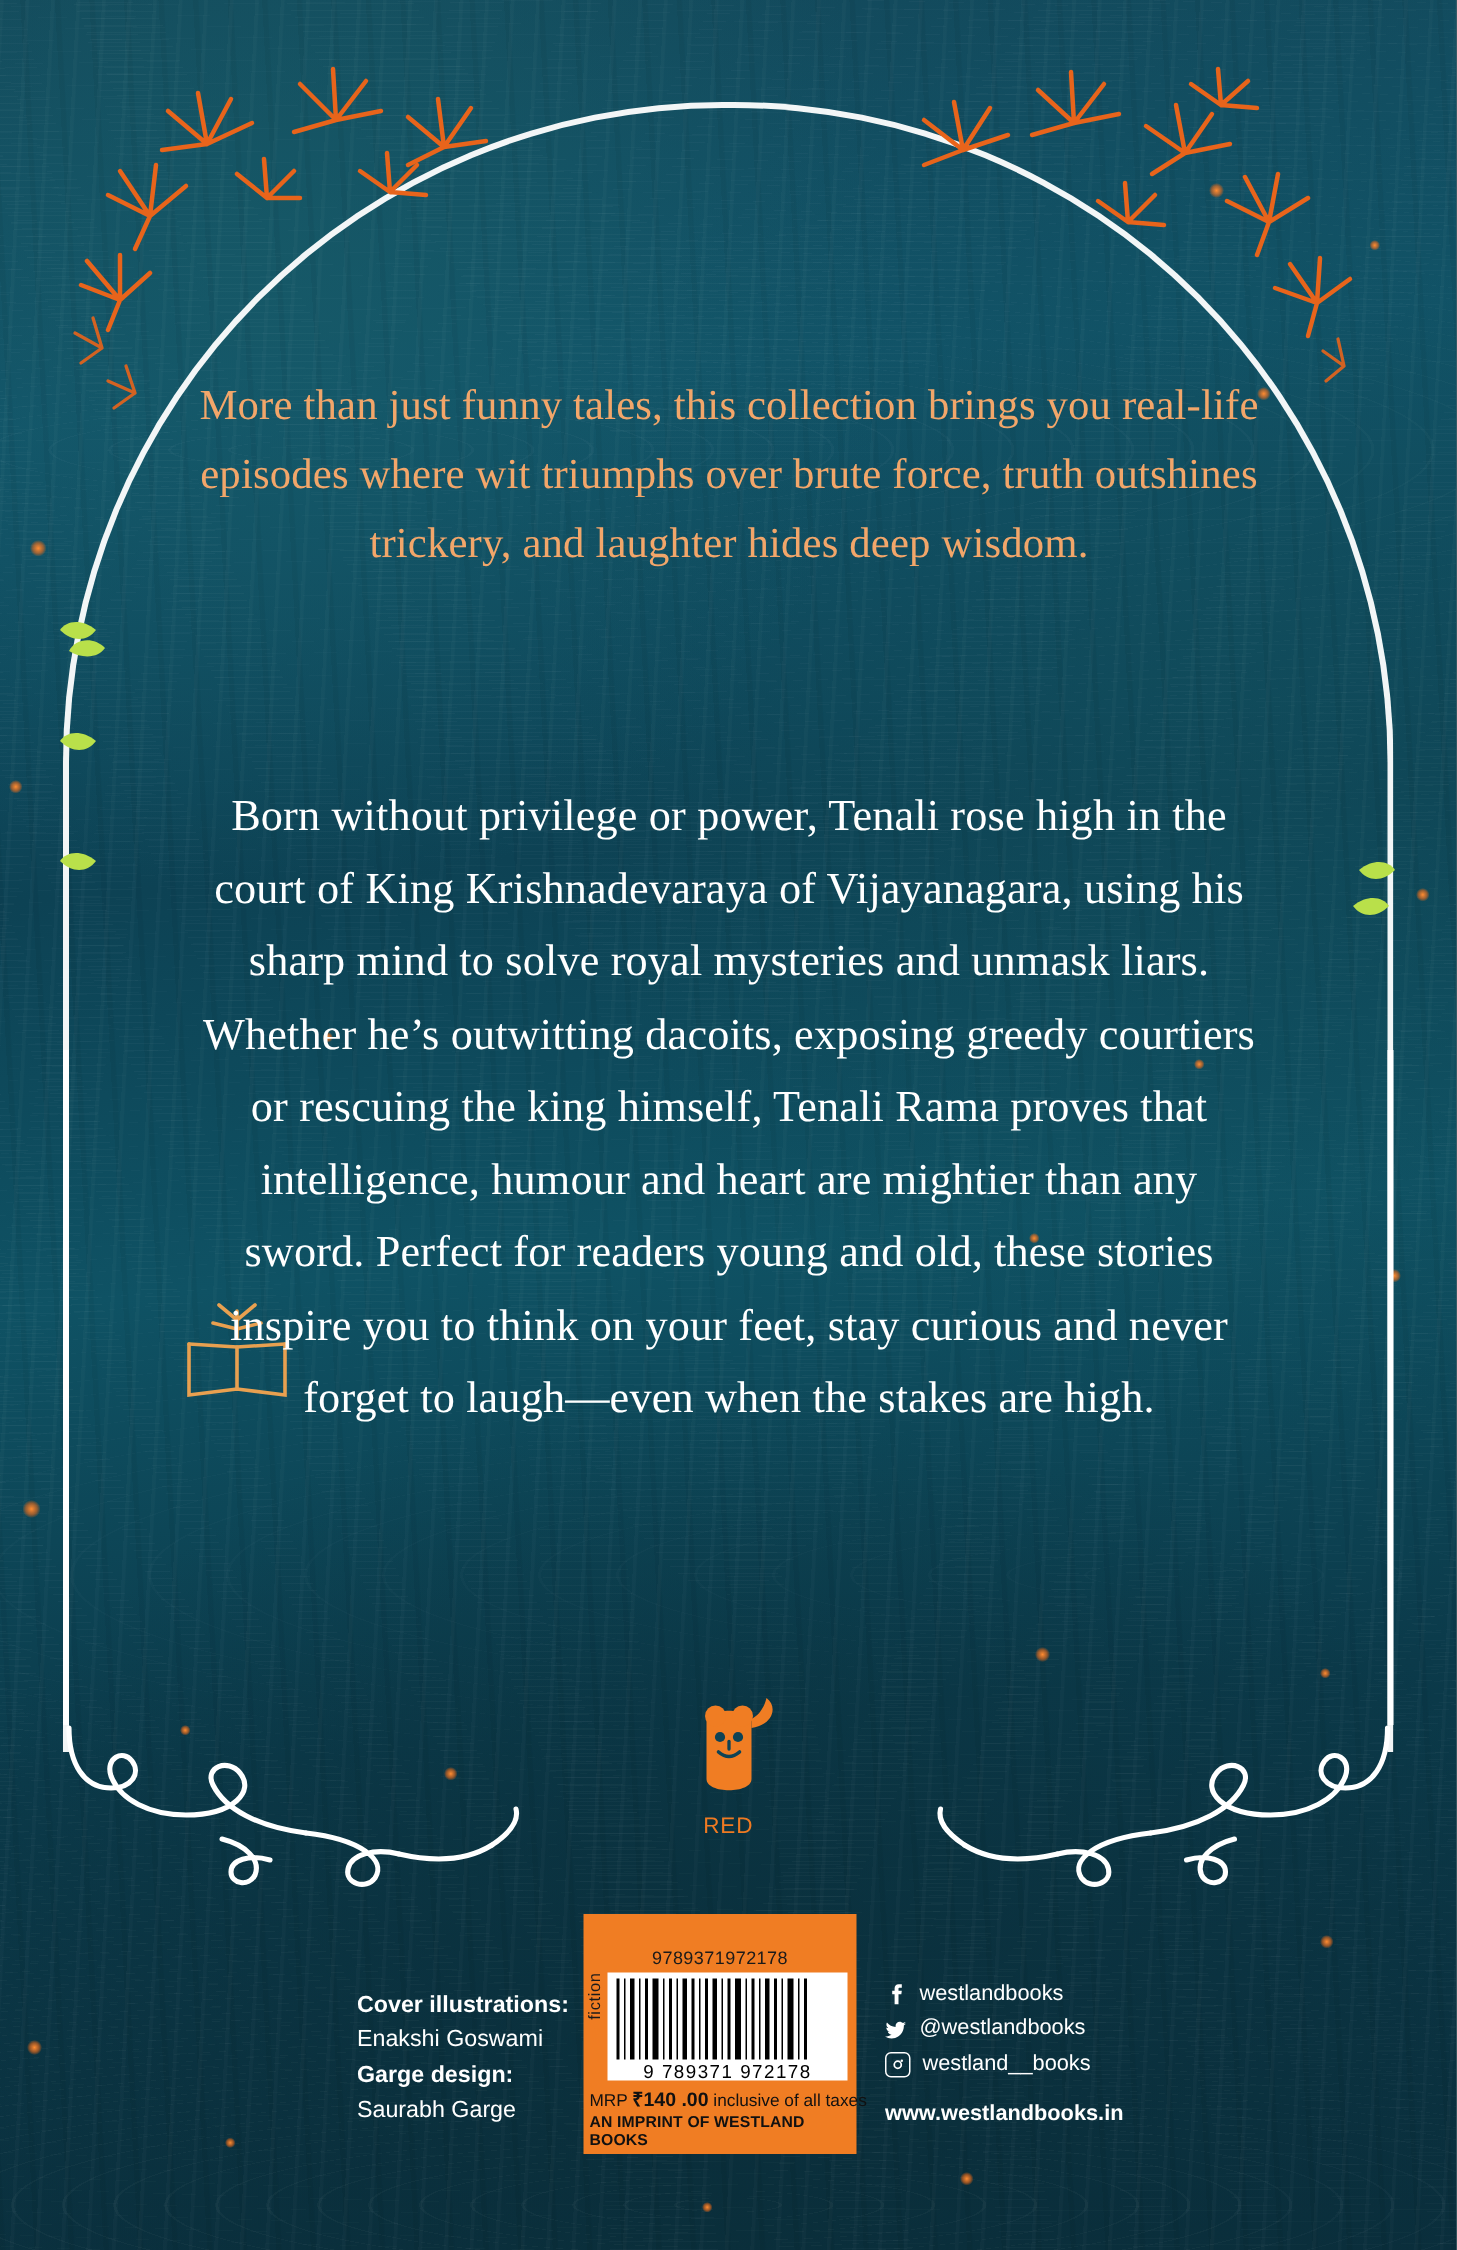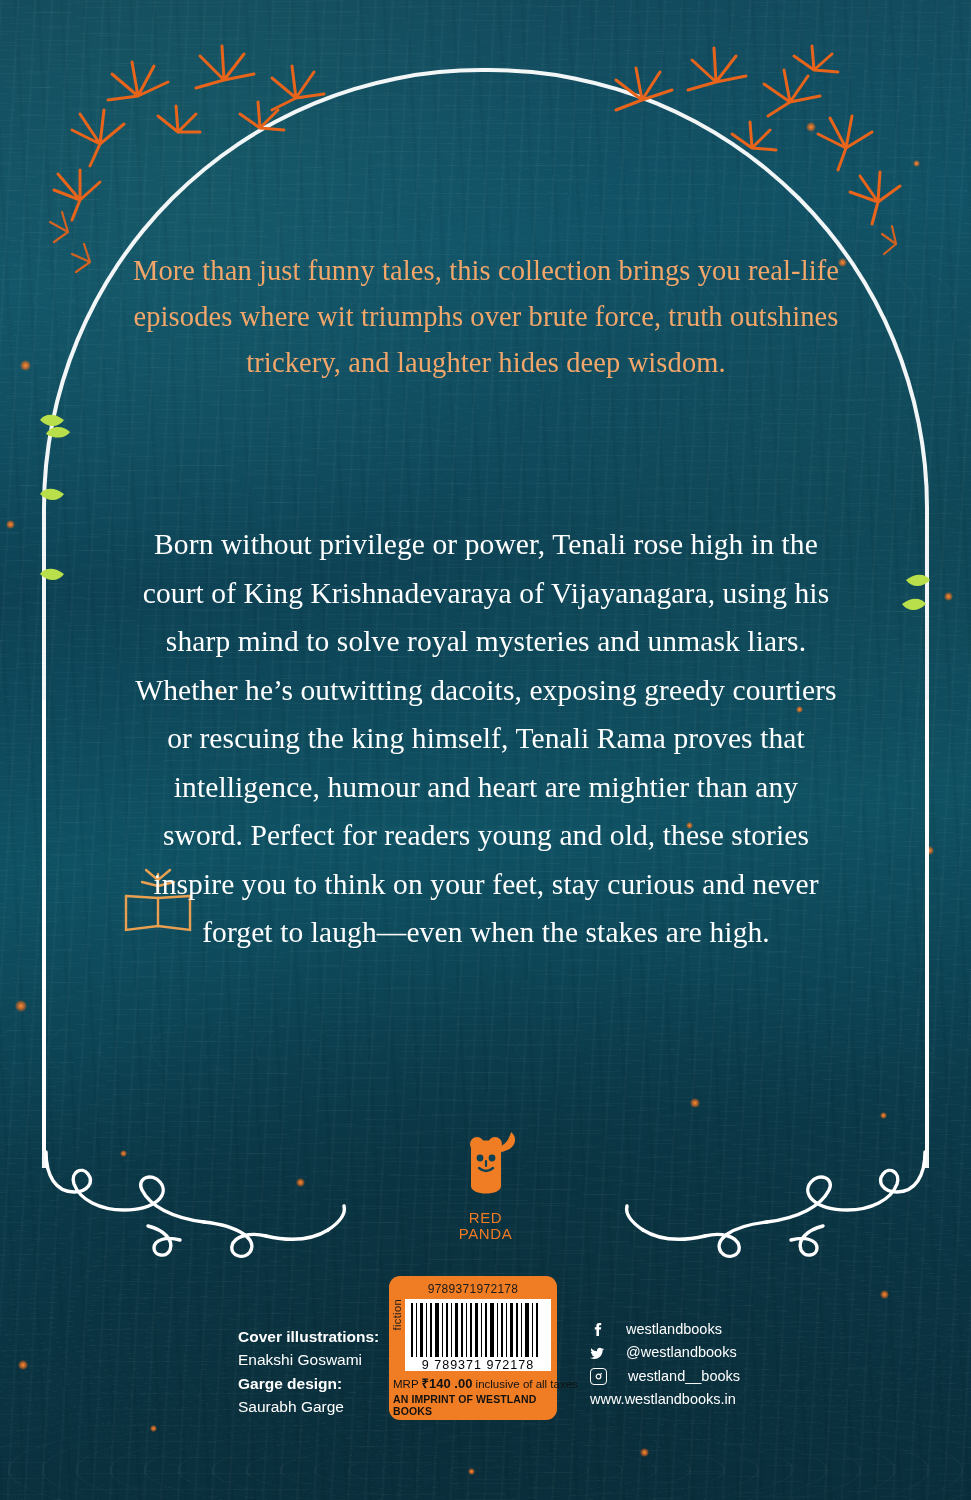--- a/index.html
+++ b/index.html
@@ -134,26 +134,25 @@
     font-size: 15.5px;
     line-height: 1.5;
   }
   .credits b { font-weight: bold; }
 
   
   .barcode-block {
     position: absolute;
     left: 389px;
     top: 1276px;
-    width: 168px;
+    width: 182px;
     background: #f07d23;
-    padding: 4px 0 0 0;
+    padding: 20px 0 0 0;
     box-sizing: border-box;
     font-family: "Liberation Sans", sans-serif;
-    border-radius: 11px;
   }
   .isbn-top {
     text-align: center;
     font-size: 12px;
     color: #1a1a1a;
     letter-spacing: .3px;
     padding: 2px 0 3px 0;
   }
   .barcode-inner {
     display: flex;
@@ -205,32 +204,32 @@
   
   .social {
     position: absolute;
     left: 590px;
     top: 1318px;
     font-family: "Liberation Sans", sans-serif;
     font-size: 14.5px;
     color: #ffffff;
     line-height: 1.62;
   }
-  .social .row { display: flex; align-items: center; gap: 21px; }
+  .social .row { display: flex; align-items: center; gap: 8px; }
   .soc-ico {
     width: 15px; height: 15px;
     display: inline-flex;
     align-items: center;
     justify-content: center;
     color: #ffffff;
     font-size: 12px;
     flex: 0 0 15px;
   }
   .soc-ico.box { border: 1.4px solid #fff; border-radius: 4px; font-size: 9px; }
-  .site { margin-top: 0; }
+  .site { margin-top: 10px; font-weight: bold; }
 </style>
 </head>
 <body>
 
 <div id="cover">
 
   <div class="waves"></div>
   <div class="waves2"></div>
 
   <div class="sparks">
@@ -351,21 +350,20 @@
         <circle cx="46" cy="14" r="7" fill="#f07d23"></circle>
         <path d="M52,22 C66,20 70,8 62,2 C60,10 56,14 52,16 Z" fill="#f07d23"></path>
         <circle cx="31" cy="28" r="3.4" fill="#0e4355"></circle>
         <circle cx="43" cy="28" r="3.4" fill="#0e4355"></circle>
         <path d="M30,38 Q37,44 44,38" stroke="#0e4355" stroke-width="2.4" fill="none" stroke-linecap="round"></path>
         <path d="M37,31 L37,36" stroke="#0e4355" stroke-width="2.2" stroke-linecap="round"></path>
       </svg>
     </div>
     <div class="logo-text">
       <div>RED</div>
-      <div>PANDA</div>
     </div>
   </div>
 
   <svg class="flourish" style="left:44px;top:1148px;" width="330" height="120" viewBox="0 0 330 120">
     <g stroke="#ffffff" stroke-width="3.4" fill="none" stroke-linecap="round">
       <path d="M2,4 C2,28 12,44 30,44 C44,44 50,34 44,26 C38,18 26,24 30,36 C36,52 56,62 80,62 C112,62 126,46 116,34 C108,24 92,30 98,42 C106,58 128,70 160,74"></path>
       <path d="M160,74 C196,78 214,92 206,104 C200,112 186,108 188,98 C190,88 206,84 222,88"></path>
       <path d="M104,78 C120,82 130,92 126,102 C122,110 110,108 110,100 C110,92 122,88 136,92"></path>
       <path d="M222,88 C248,94 268,92 284,82"></path>
       <path d="M284,82 C296,74 302,66 300,58"></path>

